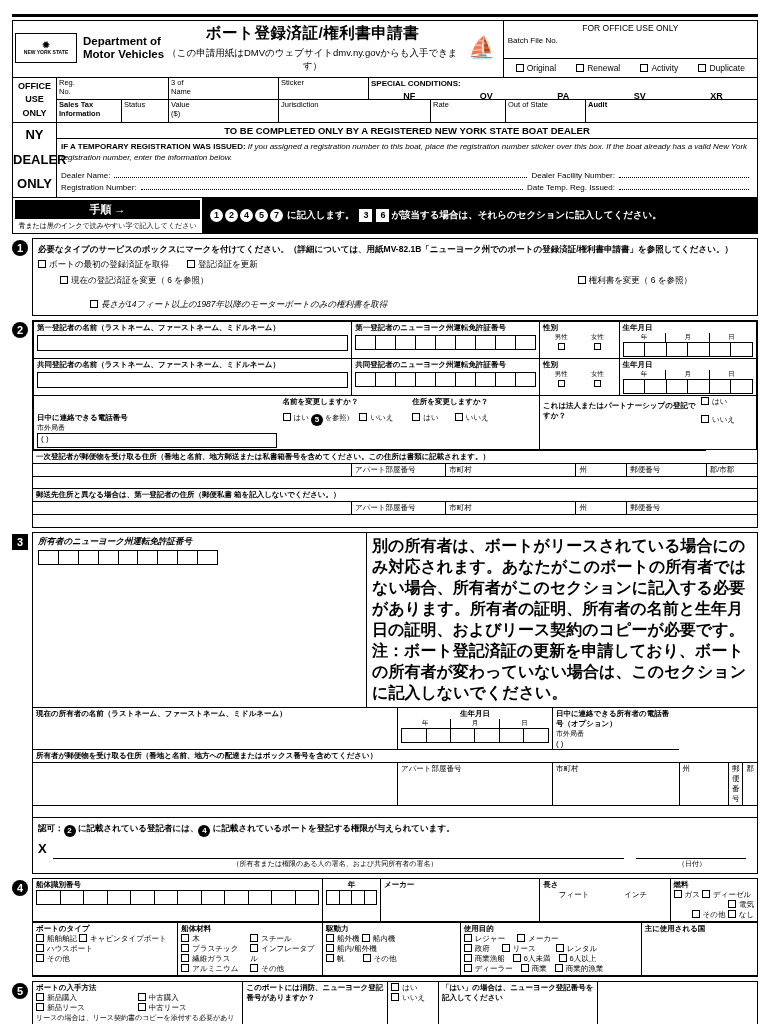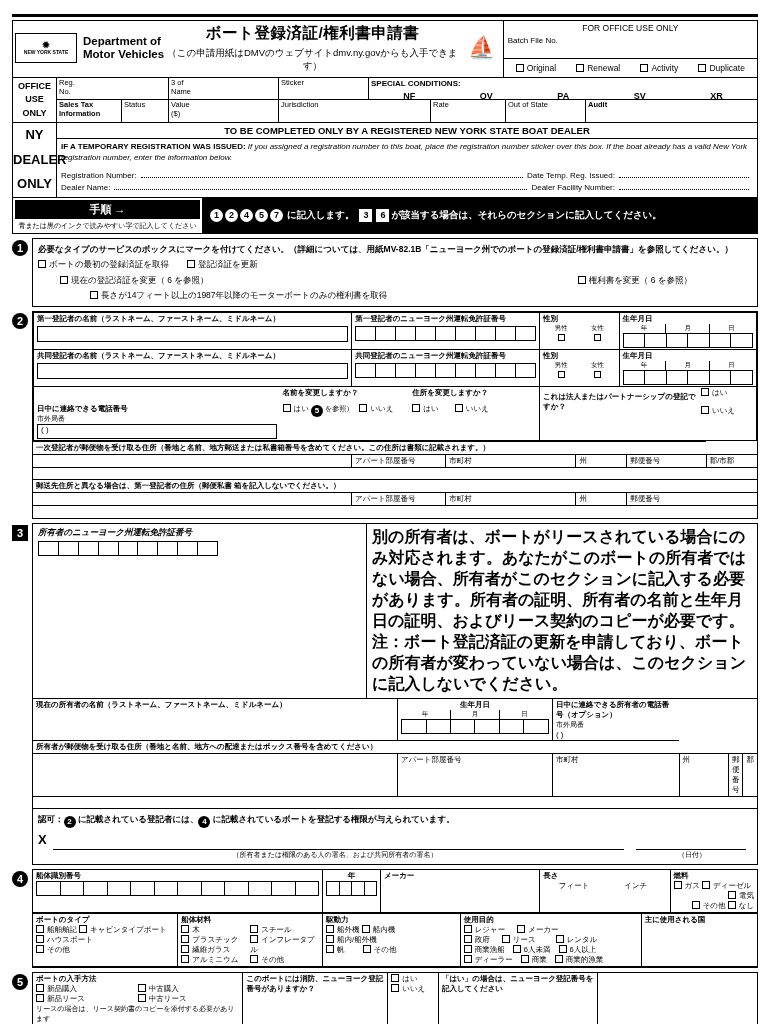--- a/index.html
+++ b/index.html
@@ -184,29 +184,29 @@
         <span>ONLY</span>
       </div>
       <div class="dealer-body">
         <div class="dealer-title">TO BE COMPLETED ONLY BY A REGISTERED NEW YORK STATE BOAT DEALER</div>
         <div class="dealer-txt">
           <b>IF A TEMPORARY REGISTRATION WAS ISSUED:</b>
           <i>If you assigned a registration number to this boat, place the registration number sticker over this box. If the boat already has a valid New York registration number, enter the information below.</i>
         </div>
         <div class="dealer-lines">
           <div class="dl">
+            <span class="lbl">Dealer Name:</span>
+            <span class="dot"></span>
+            <span class="lbl">Dealer Facility Number:</span>
+            <span class="dot" style="max-width:130px;"></span>
+          </div>
+          <div class="dl">
             <span class="lbl">Registration Number:</span>
             <span class="dot"></span>
             <span class="lbl">Date Temp. Reg. Issued:</span>
-            <span class="dot" style="max-width:130px;"></span>
-          </div>
-          <div class="dl">
-            <span class="lbl">Dealer Name:</span>
-            <span class="dot"></span>
-            <span class="lbl">Dealer Facility Number:</span>
             <span class="dot" style="max-width:130px;"></span>
           </div>
         </div>
       </div>
     </div>
 
     <div class="instr">
       <div class="instr-left">
         <div class="tejun">手順 →</div>
         <div class="tejun-sub">青または黒のインクで読みやすい字で記入してください</div>
@@ -233,21 +233,21 @@
       <div class="pad">
         <div class="b">必要なタイプのサービスのボックスにマークを付けてください。（詳細については、用紙MV-82.1B「ニューヨーク州でのボートの登録済証/権利書申請書」を参照してください。）</div>
         <div style="display:flex; gap:18px; margin-top:2px;">
           <span><i class="ck"></i><span>ボートの最初の登録済証を取得</span></span>
           <span><i class="ck"></i><span>登記済証を更新</span></span>
         </div>
         <div style="display:flex; gap:30px; margin-top:3px; padding-left:22px;">
           <span><i class="ck"></i><span>現在の登記済証を変更（ 6  を参照）</span></span>
           <span style="margin-left:auto; margin-right:60px;"><i class="ck"></i><span>権利書を変更（ 6  を参照）</span></span>
         </div>
-        <div style="margin-top:3px; padding-left:52px;">
+        <div style="margin-top:12px; padding-left:52px;font-style:italic;">
           <span><i class="ck"></i><span>長さが14フィート以上の1987年以降のモーターボートのみの権利書を取得</span></span>
         </div>
       </div>
     </div>
   </div>
 
   <div class="sec">
     <div class="secnum">
         <div class="bignum">2</div>
       </div>

